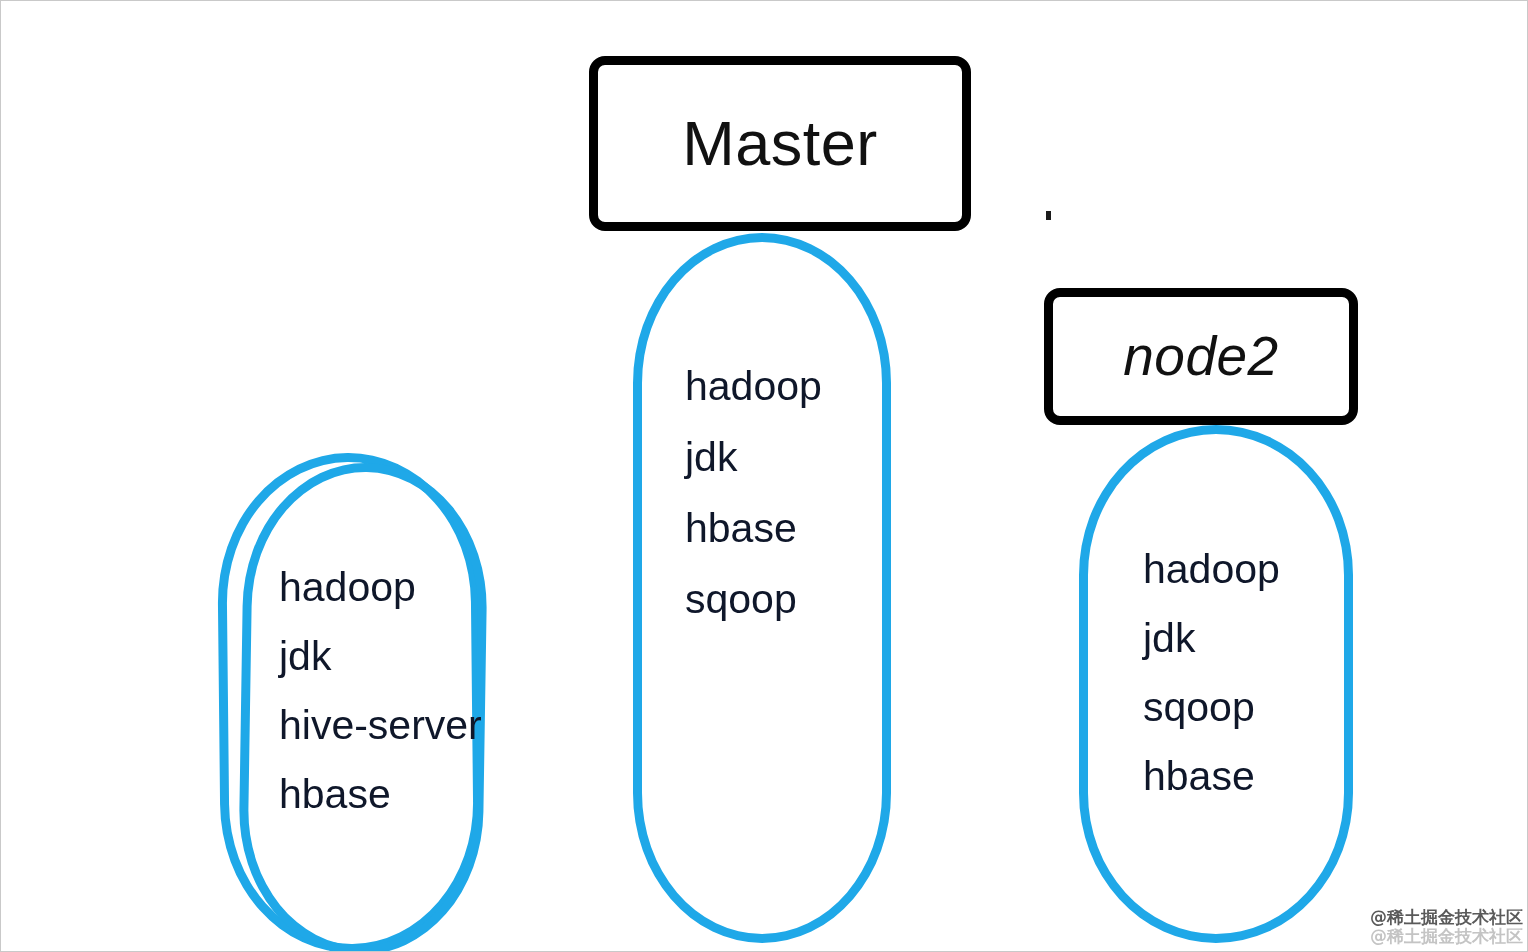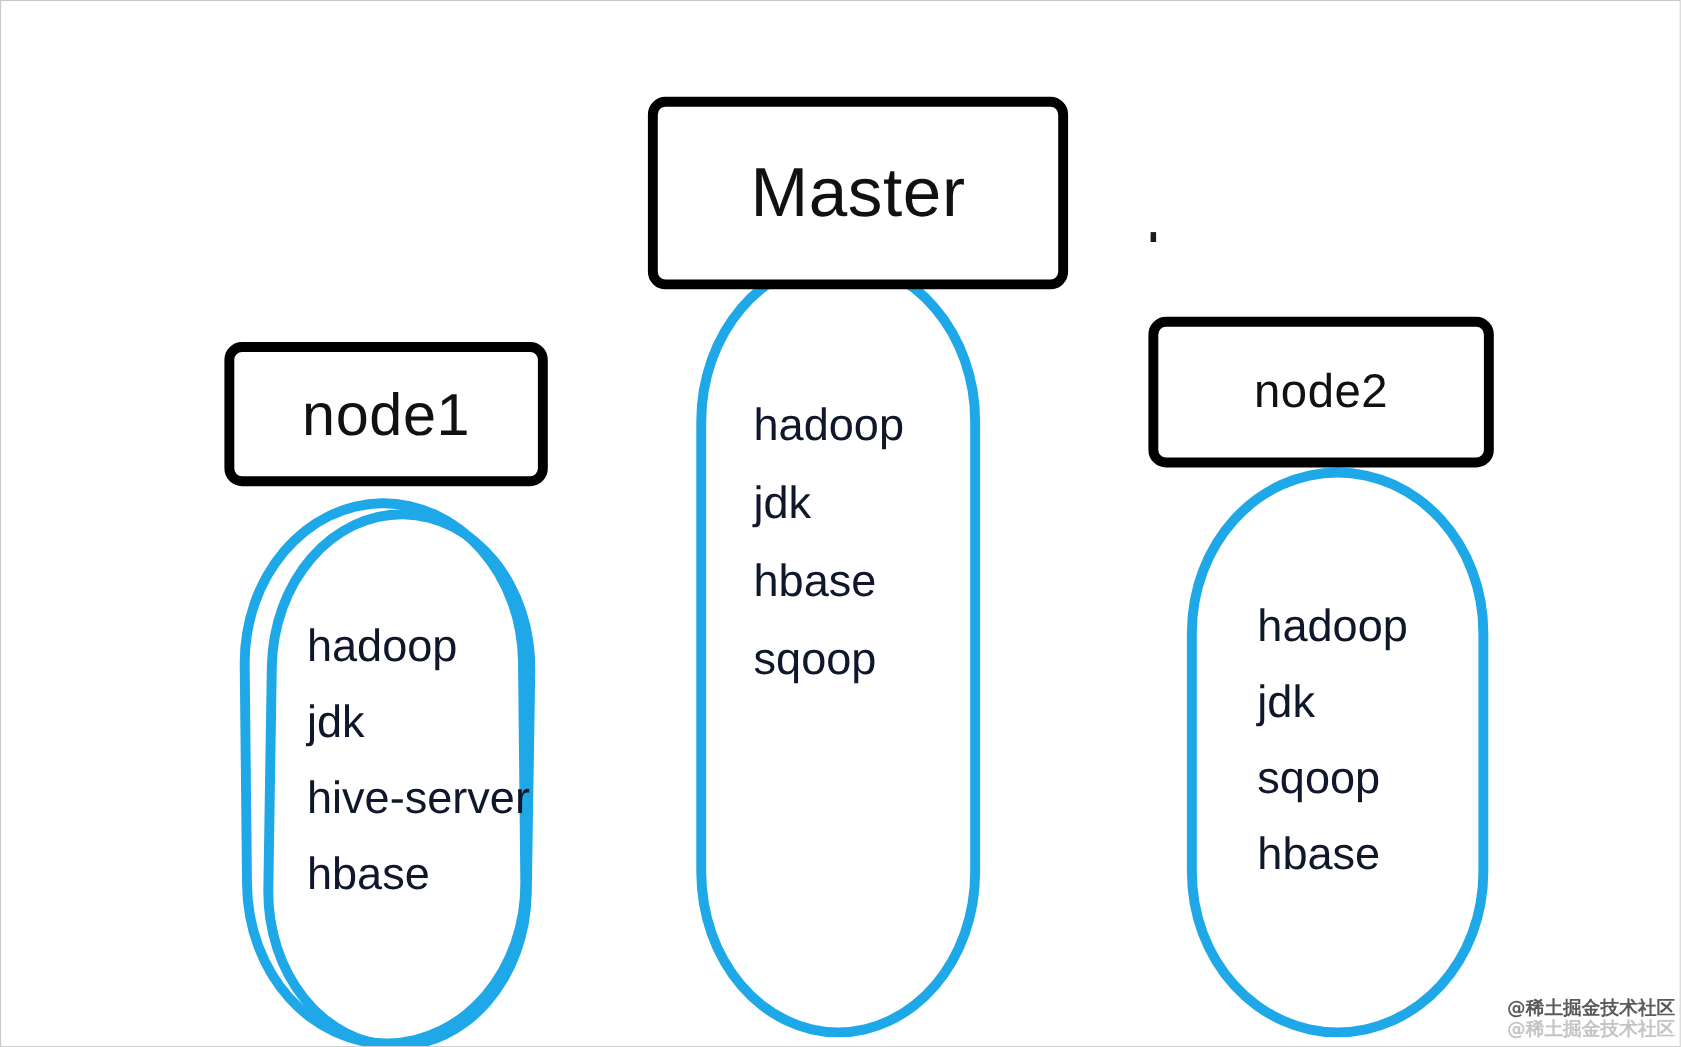--- a/index.html
+++ b/index.html
@@ -31,28 +31,28 @@
     justify-content: center;
     z-index: 5;
   }
   .node-box-label {
     color: #111111;
     font-weight: 400;
     letter-spacing: 0.5px;
     line-height: 1;
   }
 
-  #box-master { left: 588px; top: 55px;  width: 382px; height: 175px; margin-top: 32px; }
+  #box-master { left: 588px; top: 55px;  width: 382px; height: 175px; }
   #box-master .node-box-label { font-size: 63px; }
 
   #box-node1  { left: 203px; top: 310px; width: 294px; height: 131px; }
   #box-node1 .node-box-label { font-size: 54px; }
 
   #box-node2  { left: 1043px; top: 287px; width: 314px; height: 137px; }
-  #box-node2 .node-box-label { font-size: 43px; }
+  #box-node2 .node-box-label { font-size: 55px; font-style: italic; }
 
   
   .capsule {
     position: absolute;
     border: 9px solid #1fa8e8;
     box-sizing: border-box;
     background: transparent;
     z-index: 2;
   }
   .capsule.inner-stroke {
@@ -147,23 +147,20 @@
   <div class="service-list" id="list-master">
     <div class="service-item">hadoop</div>
     <div class="service-item">jdk</div>
     <div class="service-item">hbase</div>
     <div class="service-item">sqoop</div>
   </div>
 
   <div class="capsule inner-stroke" id="cap-node1-outer"></div>
   <div class="capsule" id="cap-node1-inner"></div>
 
-  <div class="node-box" id="box-node1">
-    <span class="node-box-label">node1</span>
-  </div>
 
   <div class="service-list" id="list-node1">
     <div class="service-item">hadoop</div>
     <div class="service-item">jdk</div>
     <div class="service-item">hive-server</div>
     <div class="service-item">hbase</div>
   </div>
 
   <div class="capsule" id="cap-node2"></div>
 

